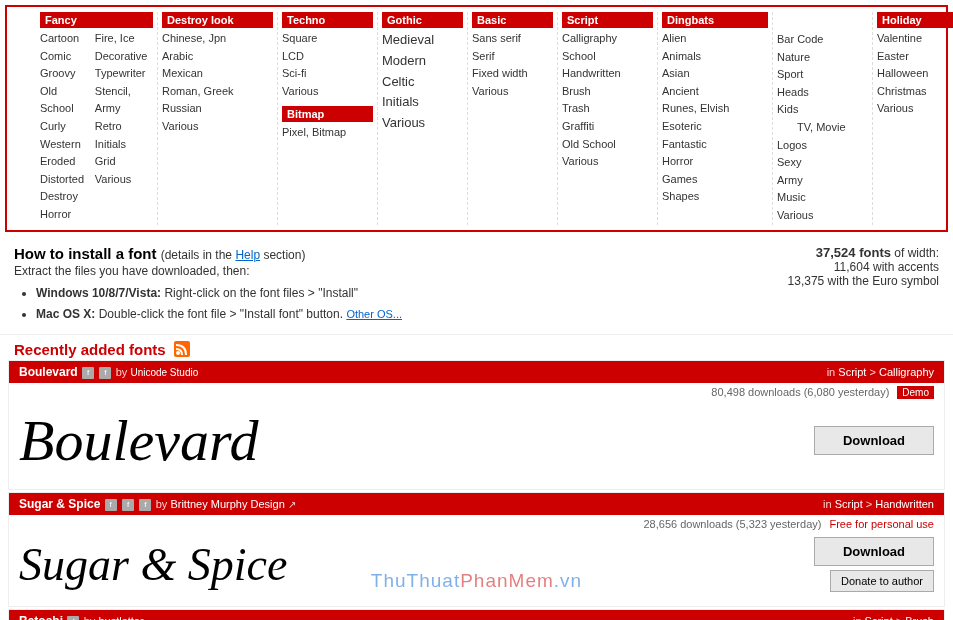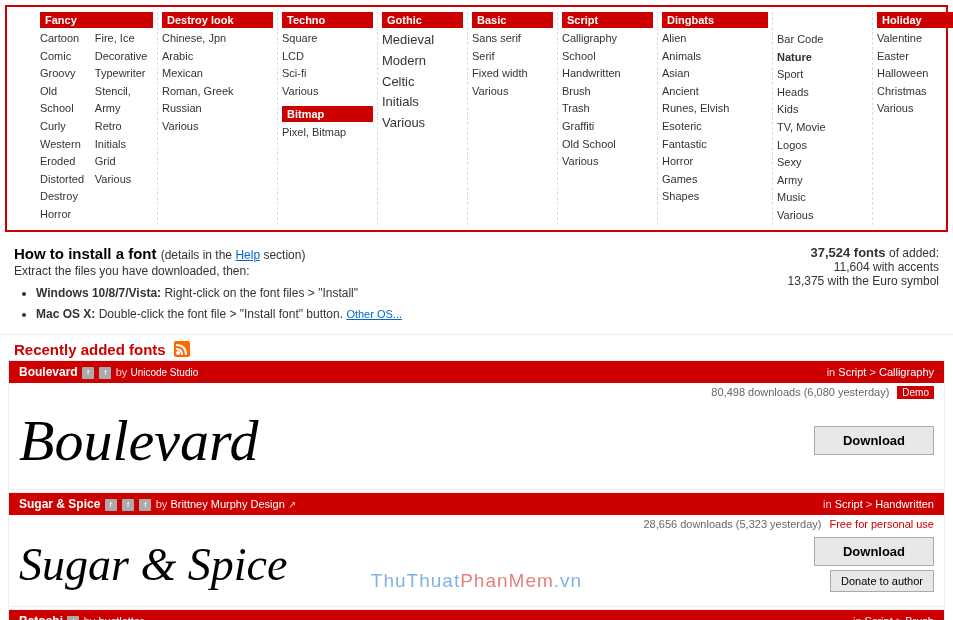--- a/index.html
+++ b/index.html
@@ -117,25 +117,25 @@
         <a href="#" style="color:#333;text-decoration:none;">Horror</a><br>
         <a href="#" style="color:#333;text-decoration:none;">Games</a><br>
         <a href="#" style="color:#333;text-decoration:none;">Shapes</a>
       </div>
     </div>
 
     <div style="padding: 0 4px; border-left:1px dashed #ddd;">
       <span style="display:block; height:17px; margin-bottom:2px;"></span>
       <div style="font-size:11px; line-height:1.6;">
         <a href="#" style="color:#333;text-decoration:none;">Bar Code</a><br>
-        <a href="#" style="color:#333;text-decoration:none;font-weight:bold;">Nature</a><br>
+        <a href="#" style="color:#333;text-decoration:none;">Nature</a><br>
         <a href="#" style="color:#333;text-decoration:none;">Sport</a><br>
         <a href="#" style="color:#333;text-decoration:none;">Heads</a><br>
         <a href="#" style="color:#333;text-decoration:none;">Kids</a><br>
-        <a href="#" style="color:#333;text-decoration:none;">TV, Movie</a><br>
+        <a href="#" style="color:#333;text-decoration:none;margin-left:20px;">TV, Movie</a><br>
         <a href="#" style="color:#333;text-decoration:none;">Logos</a><br>
         <a href="#" style="color:#333;text-decoration:none;">Sexy</a><br>
         <a href="#" style="color:#333;text-decoration:none;">Army</a><br>
         <a href="#" style="color:#333;text-decoration:none;">Music</a><br>
         <a href="#" style="color:#333;text-decoration:none;">Various</a>
       </div>
     </div>
 
     <div style="padding: 0 4px; border-left:1px dashed #ddd;">
       <span style="display:block; background:#cc0000; color:#fff; font-weight:bold; font-size:11px; padding:2px 5px; margin-bottom:2px;">Holiday</span>
@@ -157,21 +157,21 @@
       <span>How to install a font</span>
       <span style="font-size:12px; font-weight:normal; color:#333;"> <span>(details in the</span> <a href="#" style="color:#0066cc;">Help</a> <span>section)</span></span>
     </h2>
     <p style="font-size:12px; color:#333; margin-top:2px;">Extract the files you have downloaded, then:</p>
     <ul style="margin: 5px 0 0 22px; font-size:12px;">
       <li style="line-height:1.8;"><strong>Windows 10/8/7/Vista:</strong> <span>Right-click on the font files &gt; "Install"</span></li>
       <li style="line-height:1.8;"><strong>Mac OS X:</strong> <span>Double-click the font file &gt; "Install font" button.</span> <a href="#" style="color:#0066cc; font-size:11px;">Other OS...</a></li>
     </ul>
   </div>
   <div style="text-align:right; font-size:12px; min-width:210px;">
-    <span style="font-weight:bold; font-size:13px;">37,524 fonts</span> <span>of added:</span><br>
+    <span style="font-weight:bold; font-size:13px;">37,524 fonts</span> <span>of width:</span><br>
     <span>11,604 with accents</span><br>
     <span>13,375 with the Euro symbol</span>
   </div>
 </div>
 
 <div style="padding: 6px 14px 2px; display:flex; align-items:center; gap:8px;">
   <h3 style="font-size:15px; font-weight:bold; color:#cc0000;">Recently added fonts</h3>
   <span style="display:inline-block; width:16px; height:16px; background:#f60; border-radius:2px; vertical-align:middle;">
     <svg viewBox="0 0 16 16" width="16" height="16">
         <circle cx="4" cy="12" r="2" fill="white"></circle>

